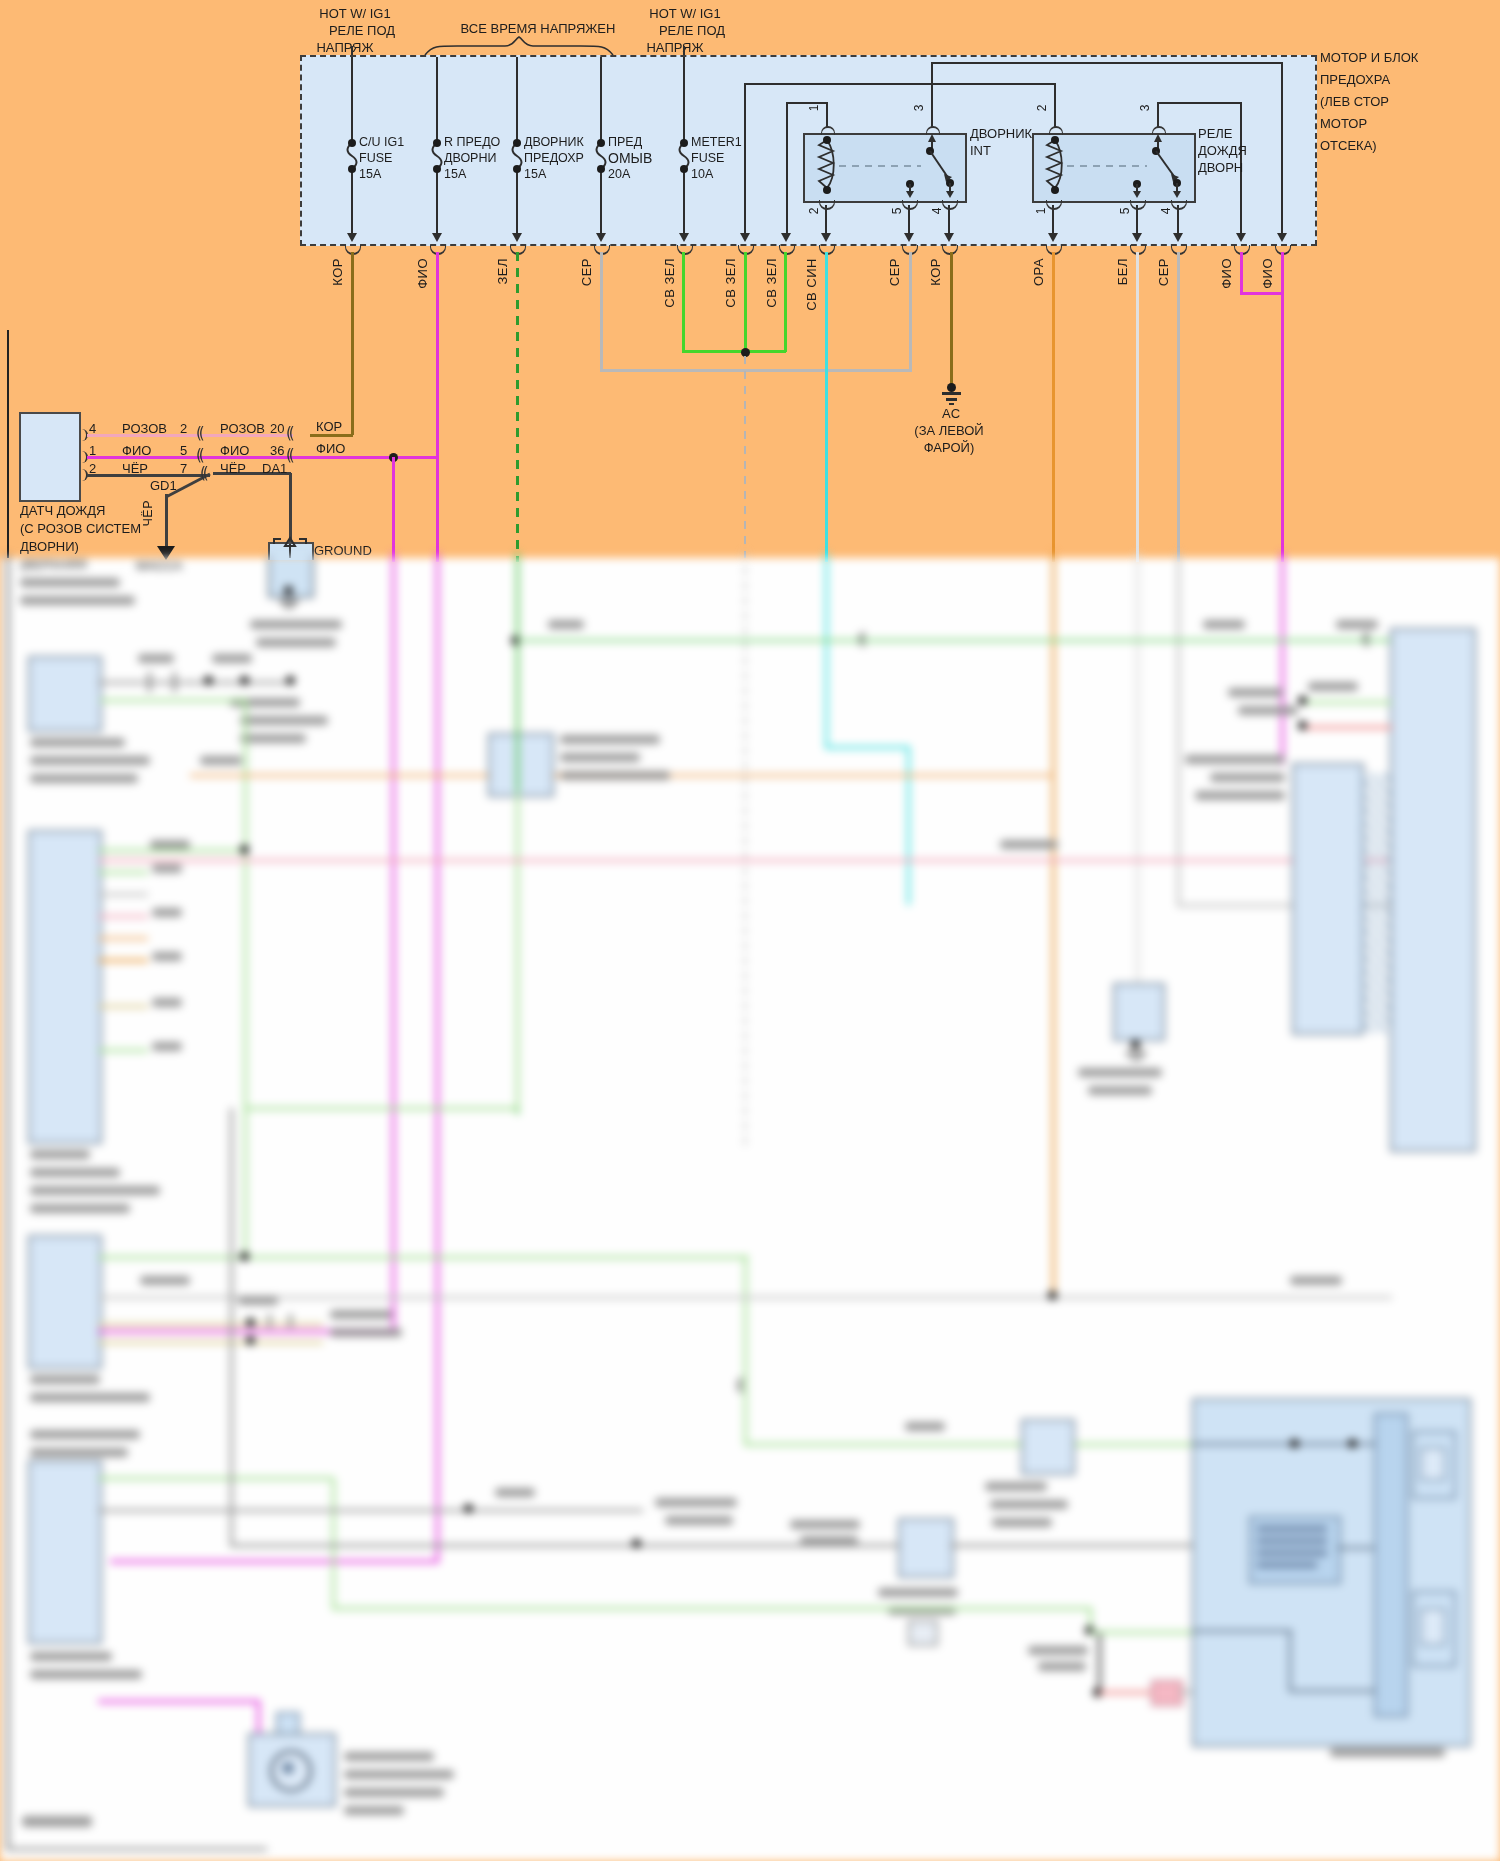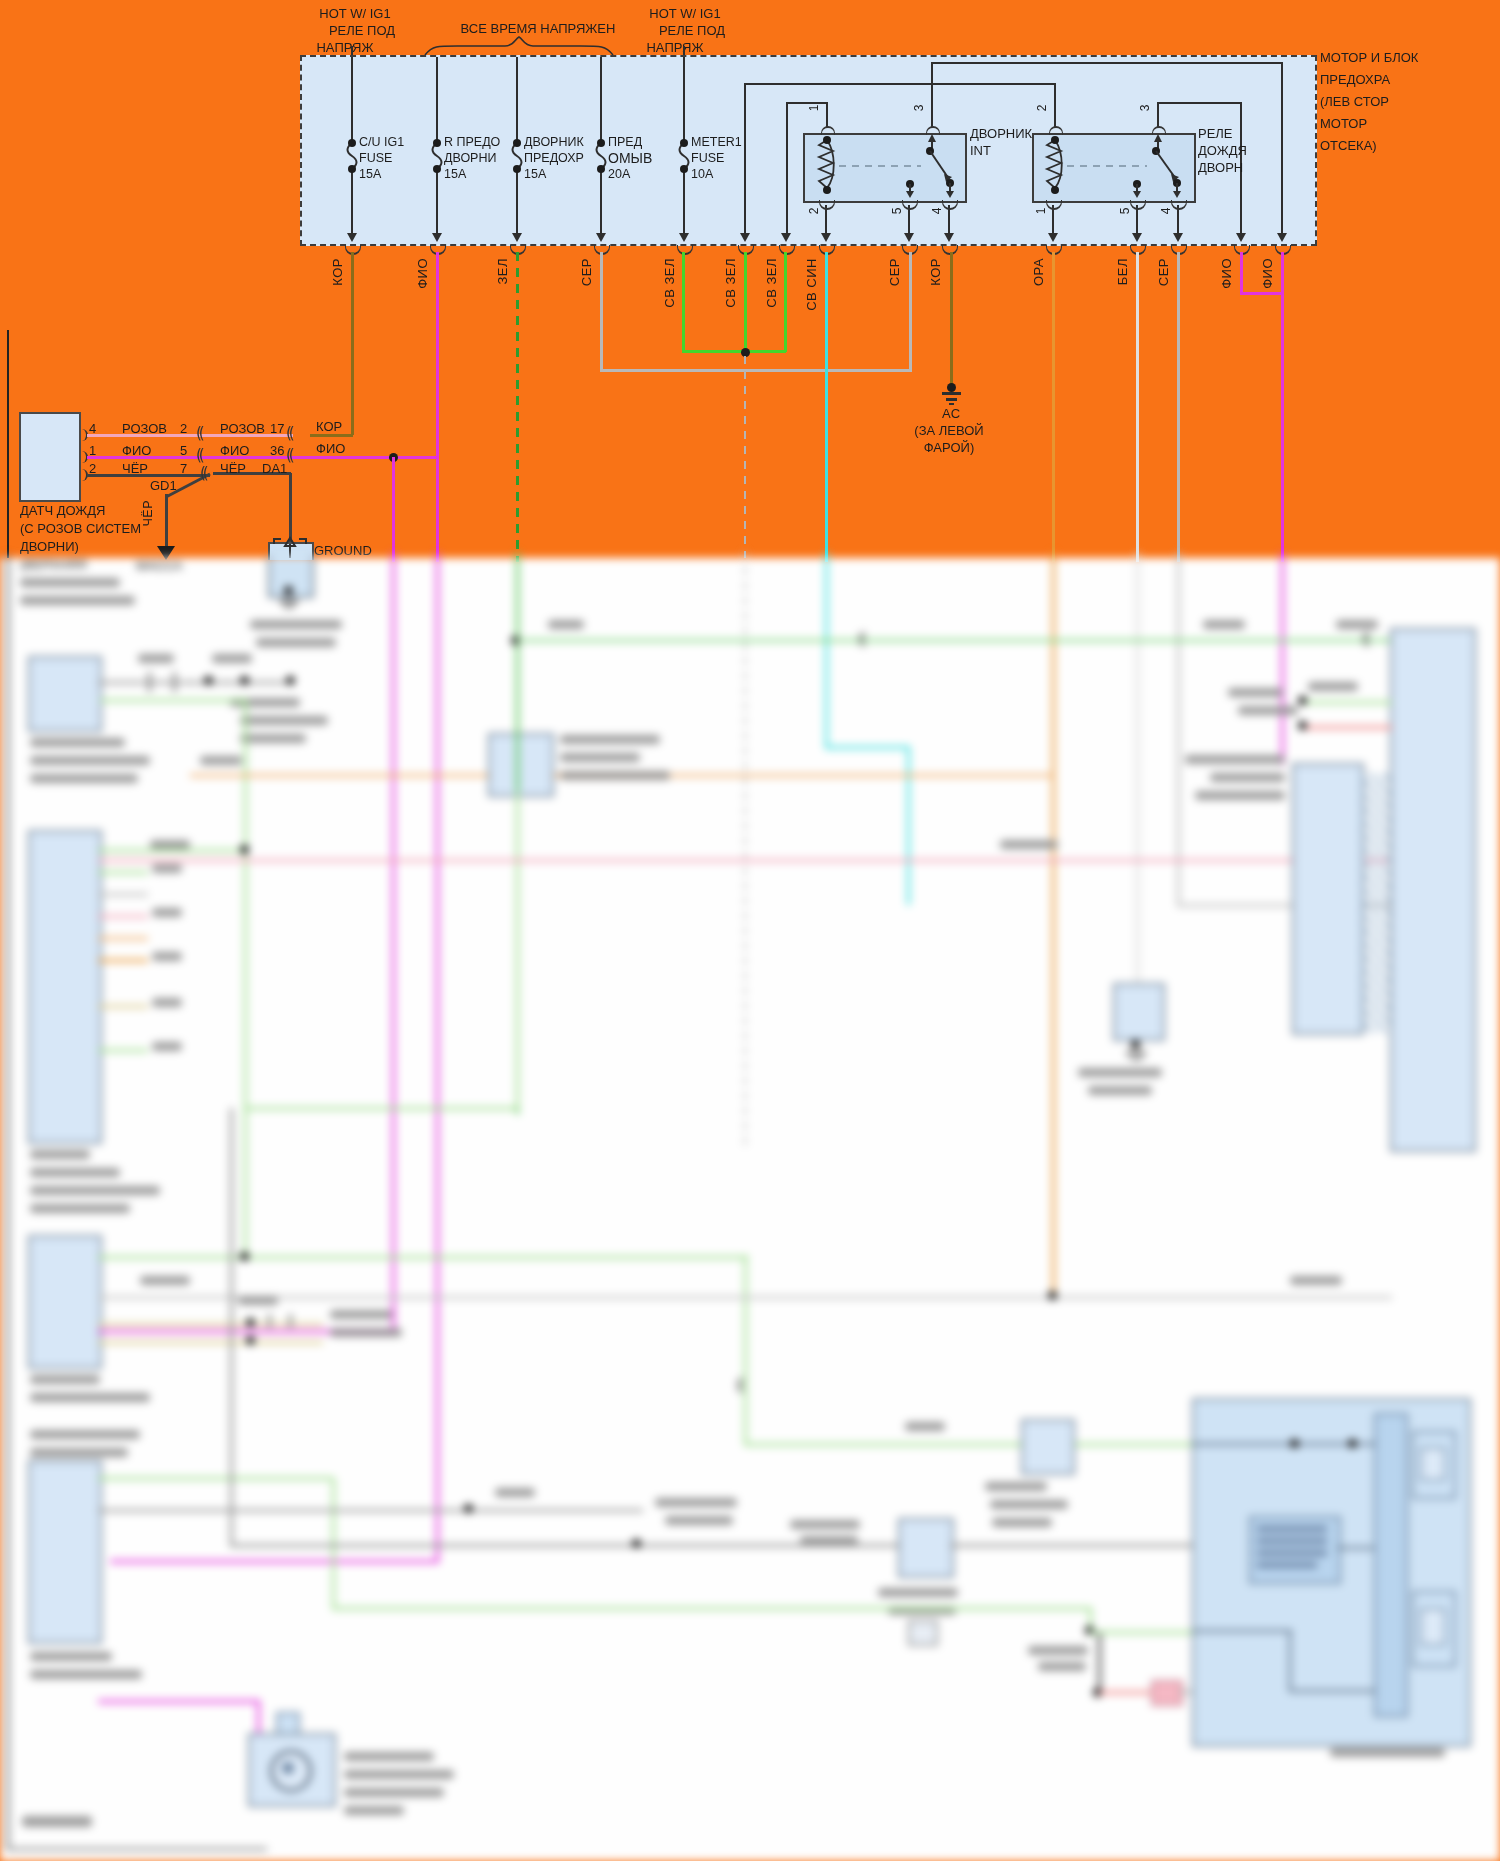--- a/index.html
+++ b/index.html
@@ -1,16 +1,16 @@
 <!DOCTYPE html>
 <html><head>
 <meta charset="utf-8">
 <style>
   html,body{margin:0;padding:0;background:#fff}
-  #page{position:relative;width:1500px;height:1861px;background:#f97316;overflow:hidden;
+  #page{position:relative;width:1500px;height:1861px;background:#fdba74;overflow:hidden;
         font-family:"Liberation Sans",sans-serif;}
   .s{position:absolute}
   .t{position:absolute;font-family:"Liberation Sans",sans-serif;color:#1d1d1d;font-size:13px;line-height:16px;white-space:nowrap}
   .tc{transform:translateX(-50%)}
   .vt{writing-mode:vertical-rl;transform:rotate(180deg);letter-spacing:.5px}
   .dot{position:absolute;width:9px;height:9px;border-radius:50%;background:#1c1c1c}
   .arr{position:absolute;width:0;height:0;border-left:5px solid transparent;border-right:5px solid transparent;border-top:9px solid #2e2e2e}
   .cup{position:absolute;width:14px;height:8px;border:2px solid #333;border-top:none;border-left-width:1px;border-right-width:1px;border-radius:0 0 9px 9px;background:transparent}
   .capT{position:absolute;width:12px;height:7px;border:2px solid #333;border-bottom:none;border-left-width:1px;border-right-width:1px;border-radius:9px 9px 0 0}
   .blob{position:absolute;background:#8d8d8d;border-radius:4px;height:9px;opacity:.85}
@@ -275,21 +275,21 @@
   <div class="paren" style="left:196px;top:424px">((</div>
   <div class="paren" style="left:286px;top:424px">((</div>
   <div class="paren" style="left:196px;top:446px">((</div>
   <div class="paren" style="left:286px;top:446px">((</div>
   <div class="paren" style="left:200px;top:464px">((</div>
 
   <div class="t" style="left:89px;top:421px">4</div>
   <div class="t" style="left:122px;top:421px">РОЗОВ</div>
   <div class="t" style="left:180px;top:421px">2</div>
   <div class="t" style="left:220px;top:421px">РОЗОВ</div>
-  <div class="t" style="left:270px;top:421px">17</div>
+  <div class="t" style="left:270px;top:421px">20</div>
   <div class="t" style="left:316px;top:419px">КОР</div>
   <div class="t" style="left:89px;top:443px">1</div>
   <div class="t" style="left:122px;top:443px">ФИО</div>
   <div class="t" style="left:180px;top:443px">5</div>
   <div class="t" style="left:220px;top:443px">ФИО</div>
   <div class="t" style="left:270px;top:443px">36</div>
   <div class="t" style="left:316px;top:441px">ФИО</div>
   <div class="t" style="left:89px;top:461px">2</div>
   <div class="t" style="left:122px;top:461px">ЧЁР</div>
   <div class="t" style="left:180px;top:461px">7</div>

